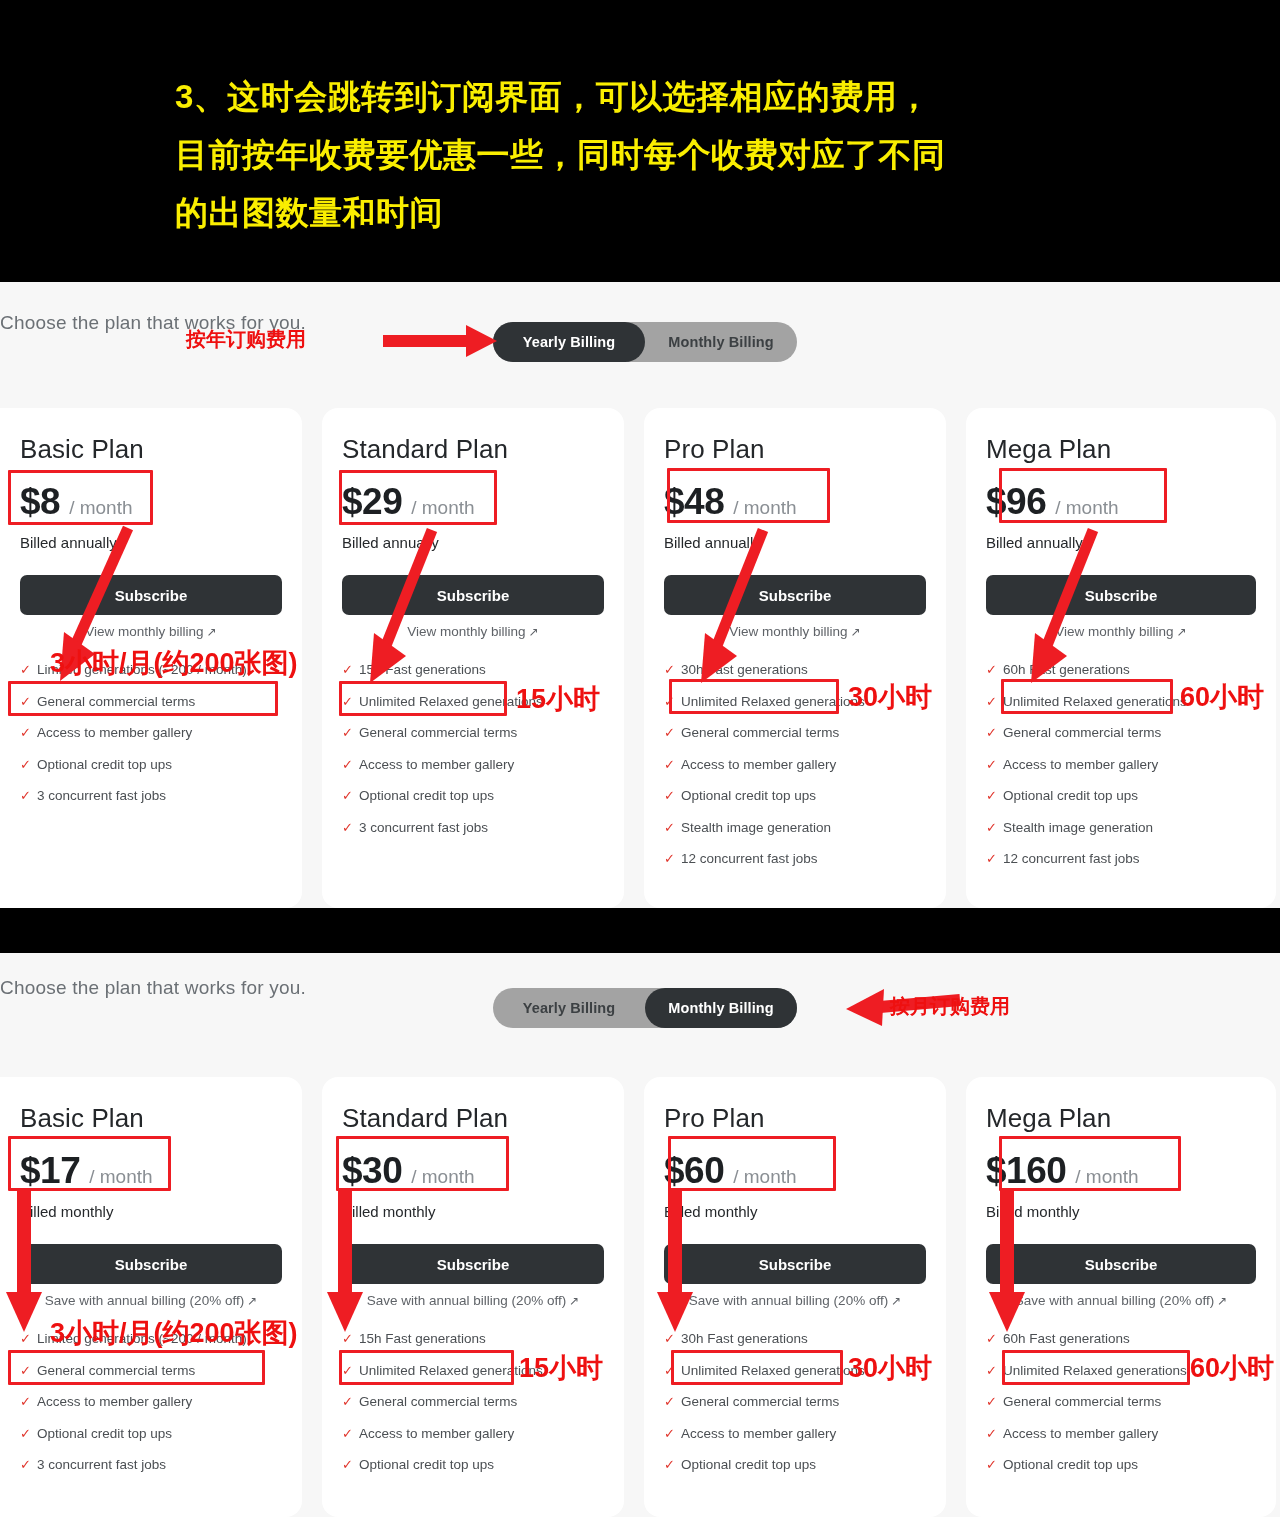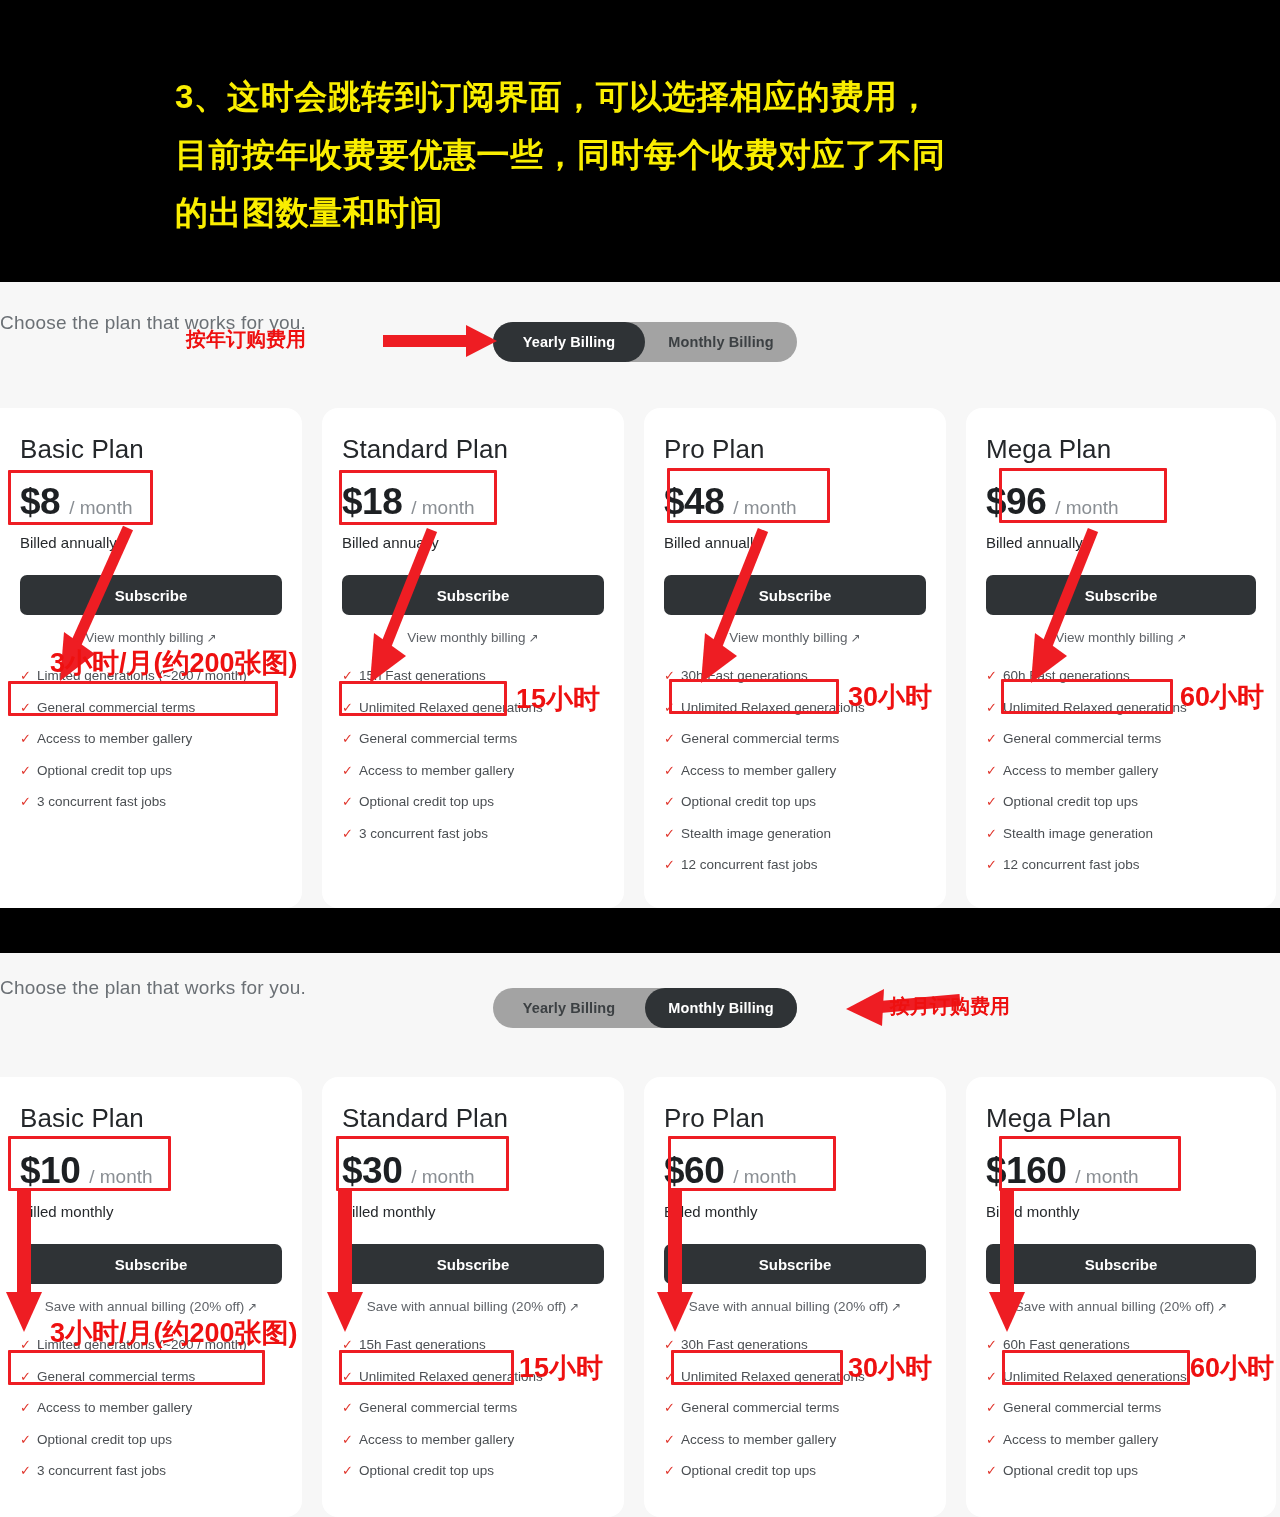--- a/index.html
+++ b/index.html
@@ -74,21 +74,21 @@
   .billed { font-size: 15px; color: #25282b; margin-top: 11px; }
 
   .subscribe-btn {
     margin-top: 24px; width: 100%; height: 40px;
     background: #2f3336; color: #fff; border: 0; border-radius: 7px;
     font-size: 15px; font-weight: bold; cursor: pointer;
     font-family: "Liberation Sans", sans-serif;
   }
 
   .alt-link {
-    margin-top: 15px; text-align: center;
+    margin-top: 9px; text-align: center;
     font-size: 13.5px; color: #5f6368;
   }
   .alt-link .arrow-glyph { font-size: 12px; margin-left: 3px; display: inline-block; }
 
   .features { list-style: none; margin-top: 22px; }
   .features li {
     display: flex; align-items: flex-start;
     font-size: 13.5px; color: #4b4f53; line-height: 17px;
     margin-bottom: 14.5px;
   }
@@ -163,21 +163,21 @@
             <li>
               <span class="check">✓</span>
               <span>Optional credit top ups</span>
             </li>
             <li>
               <span class="check">✓</span>
               <span>3 concurrent fast jobs</span>
             </li>
           </ul></div>
         <div class="card"><div class="plan-name">Standard Plan</div><div class="price-row">
-            <span class="price-amount">$18</span>
+            <span class="price-amount">$29</span>
             <span class="price-unit">/ month</span>
           </div><div class="billed">Billed annually</div><button class="subscribe-btn">Subscribe</button><div class="alt-link"><span>View monthly billing</span><span class="arrow-glyph">↗</span></div><ul class="features">
             <li>
               <span class="check">✓</span>
               <span>15h Fast generations</span>
             </li>
             <li>
               <span class="check">✓</span>
               <span>Unlimited Relaxed generations</span>
             </li>
@@ -270,21 +270,21 @@
   <div class="mid-band"></div>
 
   <div class="section" id="section-monthly">
     <div class="choose-line">Choose the plan that works for you.</div>
     <div class="toggle">
       <div class="toggle-opt">Yearly Billing</div>
       <div class="toggle-opt active">Monthly Billing</div>
     </div>
     <div class="cards">
         <div class="card"><div class="plan-name">Basic Plan</div><div class="price-row">
-            <span class="price-amount">$10</span>
+            <span class="price-amount">$17</span>
             <span class="price-unit">/ month</span>
           </div><div class="billed">Billed monthly</div><button class="subscribe-btn">Subscribe</button><div class="alt-link"><span>Save with annual billing (20% off)</span><span class="arrow-glyph">↗</span></div><ul class="features">
             <li>
               <span class="check">✓</span>
               <span>Limited generations (~200 / month)</span>
             </li>
             <li>
               <span class="check">✓</span>
               <span>General commercial terms</span>
             </li>

